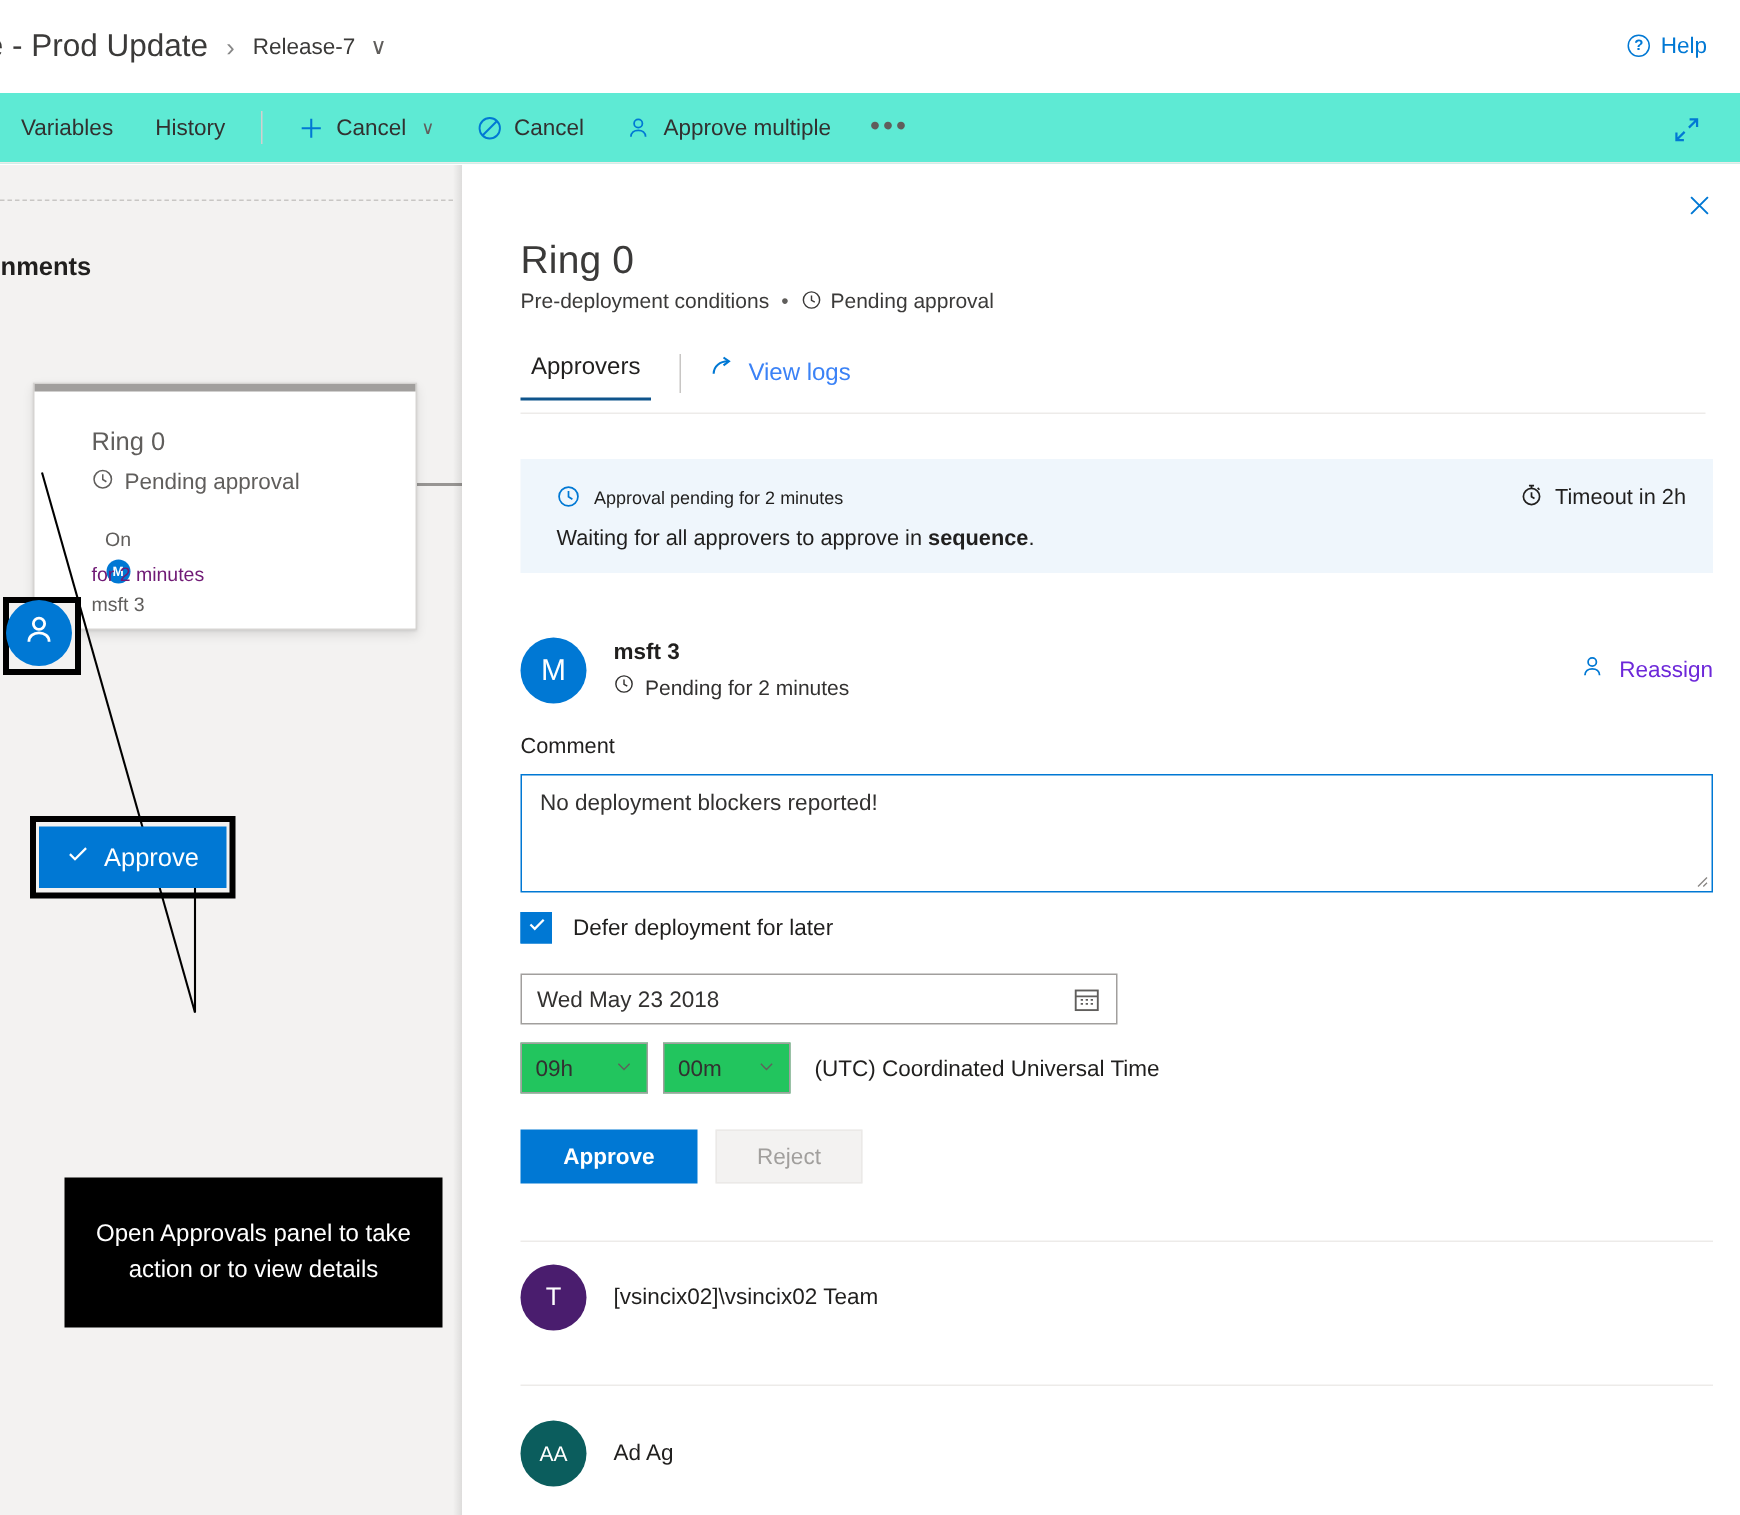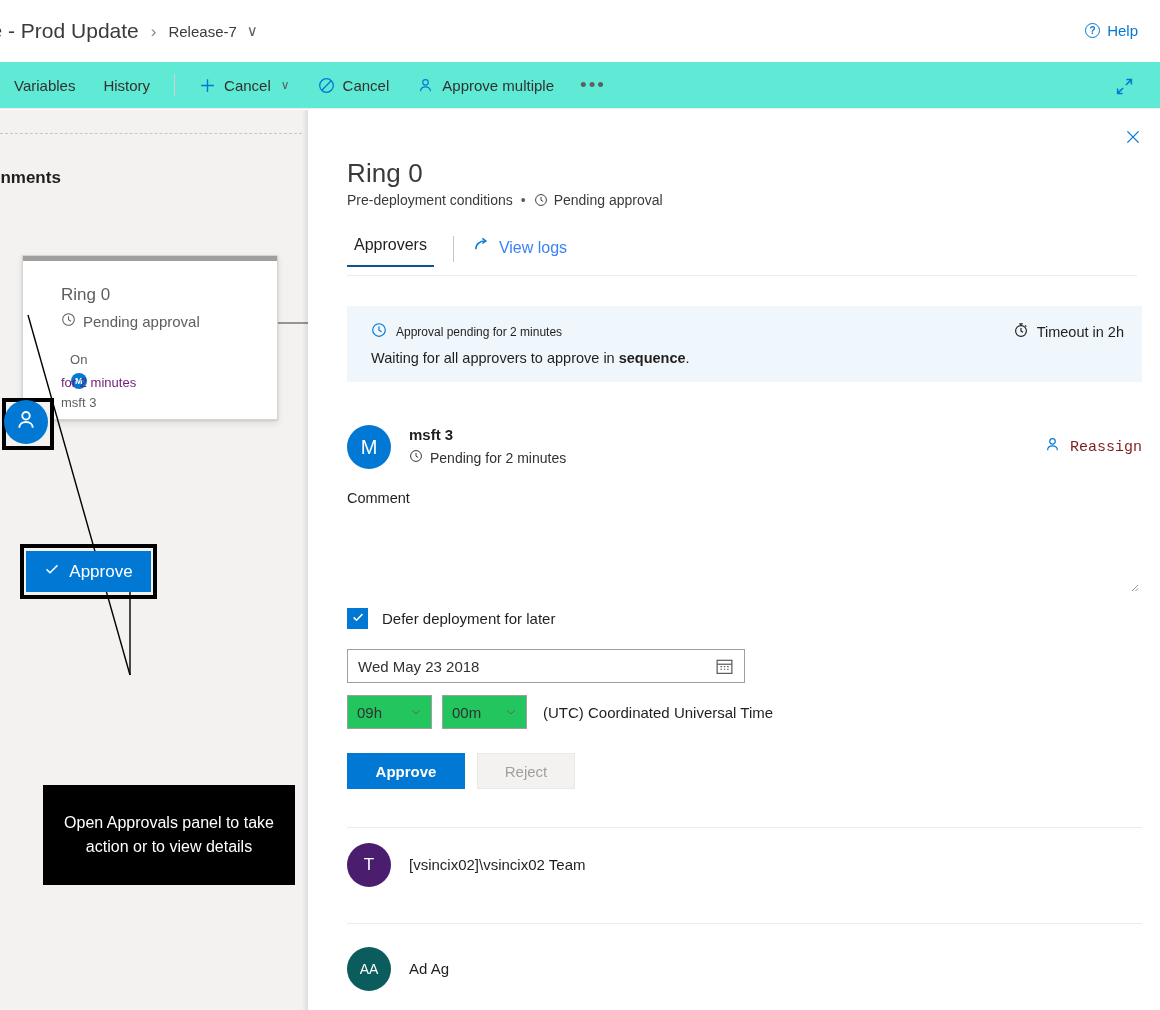--- a/index.html
+++ b/index.html
@@ -240,21 +240,21 @@
     font-size: 15px; font-weight: 700; color: #201f1e;
   }
   .ap-status {
     position: absolute; left: 62px; top: 24px;
     display: flex; align-items: center; gap: 7px;
     font-size: 14px; color: #323130;
   }
   .reassign {
     position: absolute; right: 0; top: 11px;
     display: flex; align-items: center; gap: 9px;
-    font-size: 15px; color: #7f1d1d; cursor: pointer; font-family: Liberation Mono, monospace;
+    font-size: 15px; color: #6d28d9; cursor: pointer;
   }
 
   .comment-label {
     position: absolute; left: 347px; top: 490px;
     font-size: 14.5px; color: #201f1e;
   }
   .comment-box {
     position: absolute; left: 347px; top: 516px; width: 795px; height: 79px;
     border: 1.6px solid #0078d4; background: #ffffff;
     padding: 9px 12px; font-size: 15px; color: #323130;
@@ -515,20 +515,21 @@
         <svg width="17" height="17" viewBox="0 0 16 16">
             <circle cx="8" cy="5" r="2.6" stroke="#0078d4" stroke-width="1.1" fill="none"></circle>
             <path d="M3.4 13.4c0-2.6 2.1-4.1 4.6-4.1s4.6 1.5 4.6 4.1" stroke="#0078d4" stroke-width="1.1" fill="none"></path>
           </svg>
       </span>
       <span>Reassign</span>
     </div>
   </div>
 
   <div class="comment-label">Comment</div>
+  <textarea class="comment-box" placeholder="Comment" style="">No deployment blockers reported!</textarea>
   <svg class="resize-grip" viewBox="0 0 11 11">
     <path d="M10 4L4 10M10 7.5L7.5 10" stroke="#8a8886" stroke-width="0.9"></path>
   </svg>
 
   <div class="defer-row">
     <span class="cb">
       <span>
         <svg width="14" height="14" viewBox="0 0 16 16">
             <path d="M3 8.4l3.3 3.3 6.8-7" stroke="#fff" stroke-width="1.7" fill="none"></path>
           </svg>

